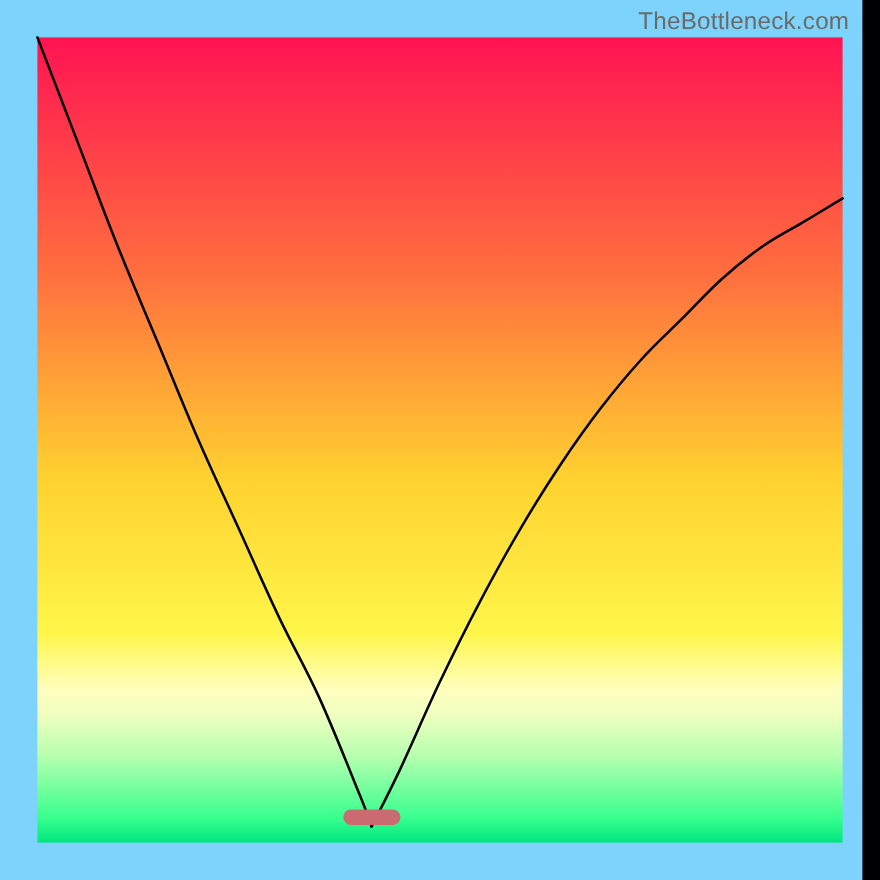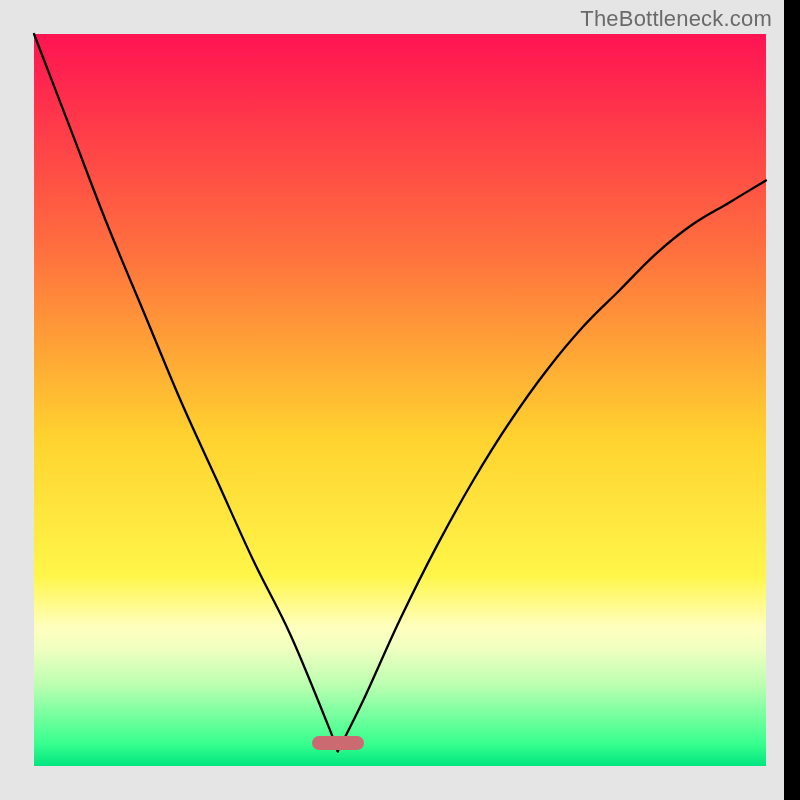--- a/index.html
+++ b/index.html
@@ -10,21 +10,21 @@
     background: #000;
     overflow: hidden;
     font-family: Arial, Helvetica, sans-serif;
   }
   .frame {
     position: absolute;
     left: 0;
     top: 0;
     width: 784px;
     height: 800px;
-    background: #e5e5e5;
+    background: #7dd3fc;
   }
   .plot {
     position: absolute;
     left: 34px;
     top: 34px;
     width: 732px;
     height: 732px;
     background: linear-gradient(
       to bottom,
       #ff1352 0%,

